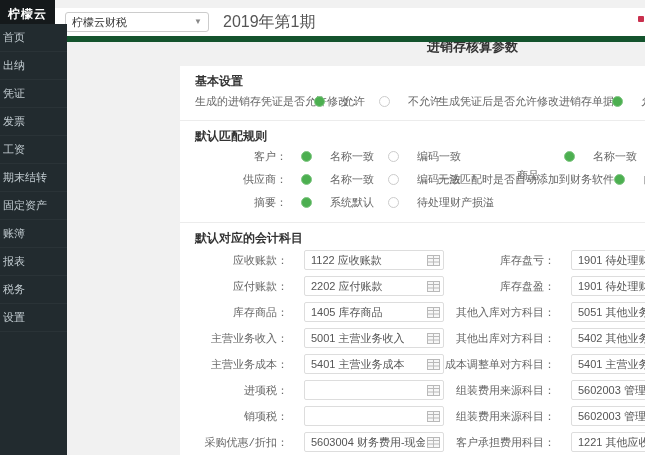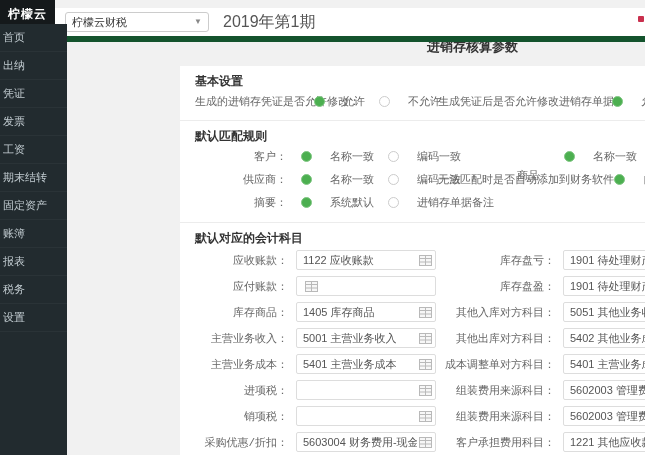--- a/index.html
+++ b/index.html
@@ -49,21 +49,21 @@
   .opt{display:flex;align-items:center;margin-left:14px;cursor:pointer;white-space:nowrap;gap:12px;}
   .radio{width:11px;height:11px;border-radius:50%;box-sizing:border-box;flex:none;}
   .radio.on{background:#4caf50;border:1px solid #81c784;}
   .radio.off{background:#fff;border:1px solid #ccc;}
   .opt-t{margin-left:6px;color:#666;}
   .rgroup{position:absolute;left:243px;top:0;bottom:0;display:flex;align-items:center;}
   
   .field-row{display:flex;align-items:center;height:26px;font-size:11px;position:relative;}
   .fl{width:93px;text-align:right;color:#666;flex:none;white-space:nowrap;font-family:Liberation Mono, monospace;}
   .f-input{
-    margin-left:8px;width:140px;height:20px;box-sizing:border-box;border:1px solid #ddd;border-radius:2px;
+    margin-left:16px;width:140px;height:20px;box-sizing:border-box;border:1px solid #ddd;border-radius:2px;
     background:#fff;display:flex;align-items:center;padding:0 3px 0 6px;overflow:hidden;cursor:text;flex:none;
   }
   .f-val{flex:1;font-size:11px;color:#555;white-space:nowrap;overflow:hidden;}
   .grid-icon{flex:none;display:flex;align-items:center;cursor:pointer;margin-left:2px;}
   .fgroup{position:absolute;left:205px;top:0;bottom:0;display:flex;align-items:center;}
   .frl{width:155px;text-align:right;color:#666;font-size:11px;flex:none;white-space:nowrap;}
   .f-input.wide{width:142px;}
 </style>
 </head>
 <body>
@@ -171,21 +171,21 @@
 
     <div class="radio-row">
       <span class="rl w92">摘要：</span>
       <span class="opts">
         <span class="opt">
           <span class="radio on"></span>
           <span class="opt-t">系统默认</span>
         </span>
         <span class="opt">
           <span class="radio off"></span>
-          <span class="opt-t">进销存单据备注</span>
+          <span class="opt-t">待处理财产损溢</span>
         </span>
       </span>
     </div>
   </div>
 
   <div class="section" style="border-bottom:none;">
     <div class="sec-heading">默认对应的会计科目</div>
 
     <div class="field-row">
       <span class="fl">应收账款：</span>
@@ -205,20 +205,21 @@
         <span class="f-input wide">
           <span class="f-val">1901 待处理财产损溢</span>
 
         </span>
       </span>
     </div>
 
     <div class="field-row">
       <span class="fl">应付账款：</span>
       <span class="f-input">
+        <span class="f-val">2202 应付账款</span>
         <span class="grid-icon">
             <svg width="13" height="11" viewBox="0 0 13 11">
               <rect x="0.5" y="0.5" width="12" height="10" fill="#f7f7f7" stroke="#b9b9b9"></rect>
               <line x1="6.5" y1="0.5" x2="6.5" y2="10.5" stroke="#b9b9b9"></line>
               <line x1="0.5" y1="3.5" x2="12.5" y2="3.5" stroke="#b9b9b9"></line>
               <line x1="0.5" y1="7" x2="12.5" y2="7" stroke="#b9b9b9"></line>
             </svg>
           </span>
       </span>
       <span class="fgroup">

